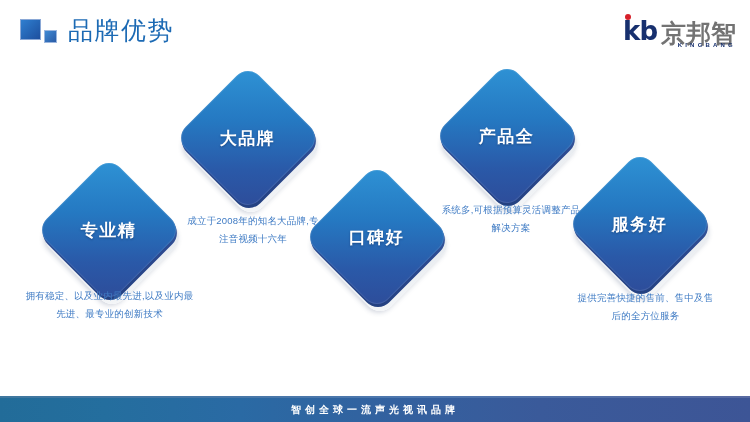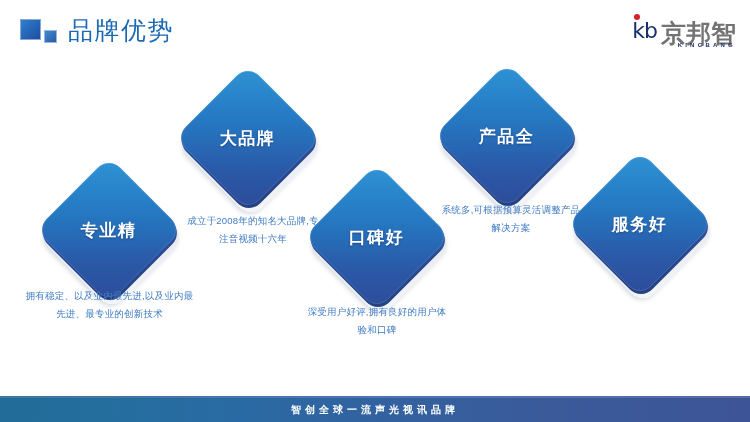--- a/index.html
+++ b/index.html
@@ -69,22 +69,22 @@
   .logo {
     position: absolute;
     right: 14px;
     top: 12px;
     height: 34px;
     display: flex;
     align-items: flex-end;
   }
   .logo-mark {
     position: relative;
-    font-size: 22px;
-    font-weight: normal;
+    font-size: 26px;
+    font-weight: bold;
     color: #17306e;
     line-height: 30px;
     letter-spacing: -1px;
     font-family: "DejaVu Sans", sans-serif;
   }
   .logo-dot {
     position: absolute;
     left: 2px;
     top: -2px;
     width: 6px;
@@ -245,37 +245,37 @@
   </div>
   <div class="caption" style="left:183px; top:212px; width:140px;">成立于2008年的知名大品牌,专注音视频十六年</div>
 
   <div class="diamond-wrap" style="left:325px; top:185px;">
     <div class="diamond-shadow"></div>
     <div class="diamond-rim"></div>
     <div class="diamond-face">
       <span class="diamond-label">口碑好</span>
     </div>
   </div>
-  <div class="caption" style="left:307px; top:303px; width:140px;">深受用户好评,拥有良好的用户体验和口碑</div>
 
   <div class="diamond-wrap" style="left:455px; top:84px;">
     <div class="diamond-shadow"></div>
     <div class="diamond-rim"></div>
     <div class="diamond-face">
       <span class="diamond-label">产品全</span>
     </div>
   </div>
   <div class="caption" style="left:441px; top:201px; width:140px;">系统多,可根据预算灵活调整产品解决方案</div>
 
   <div class="diamond-wrap" style="left:588px; top:172px;">
     <div class="diamond-shadow"></div>
     <div class="diamond-rim"></div>
     <div class="diamond-face">
       <span class="diamond-label">服务好</span>
     </div>
   </div>
+  <div class="caption" style="left:573px; top:289px; width:145px;">提供完善快捷的售前、售中及售后的全方位服务</div>
 
   <div class="footer-rule"></div>
   <div class="footer">
     <div class="footer-text">智创全球一流声光视讯品牌</div>
   </div>
 
 </div>
 
 </body></html>

